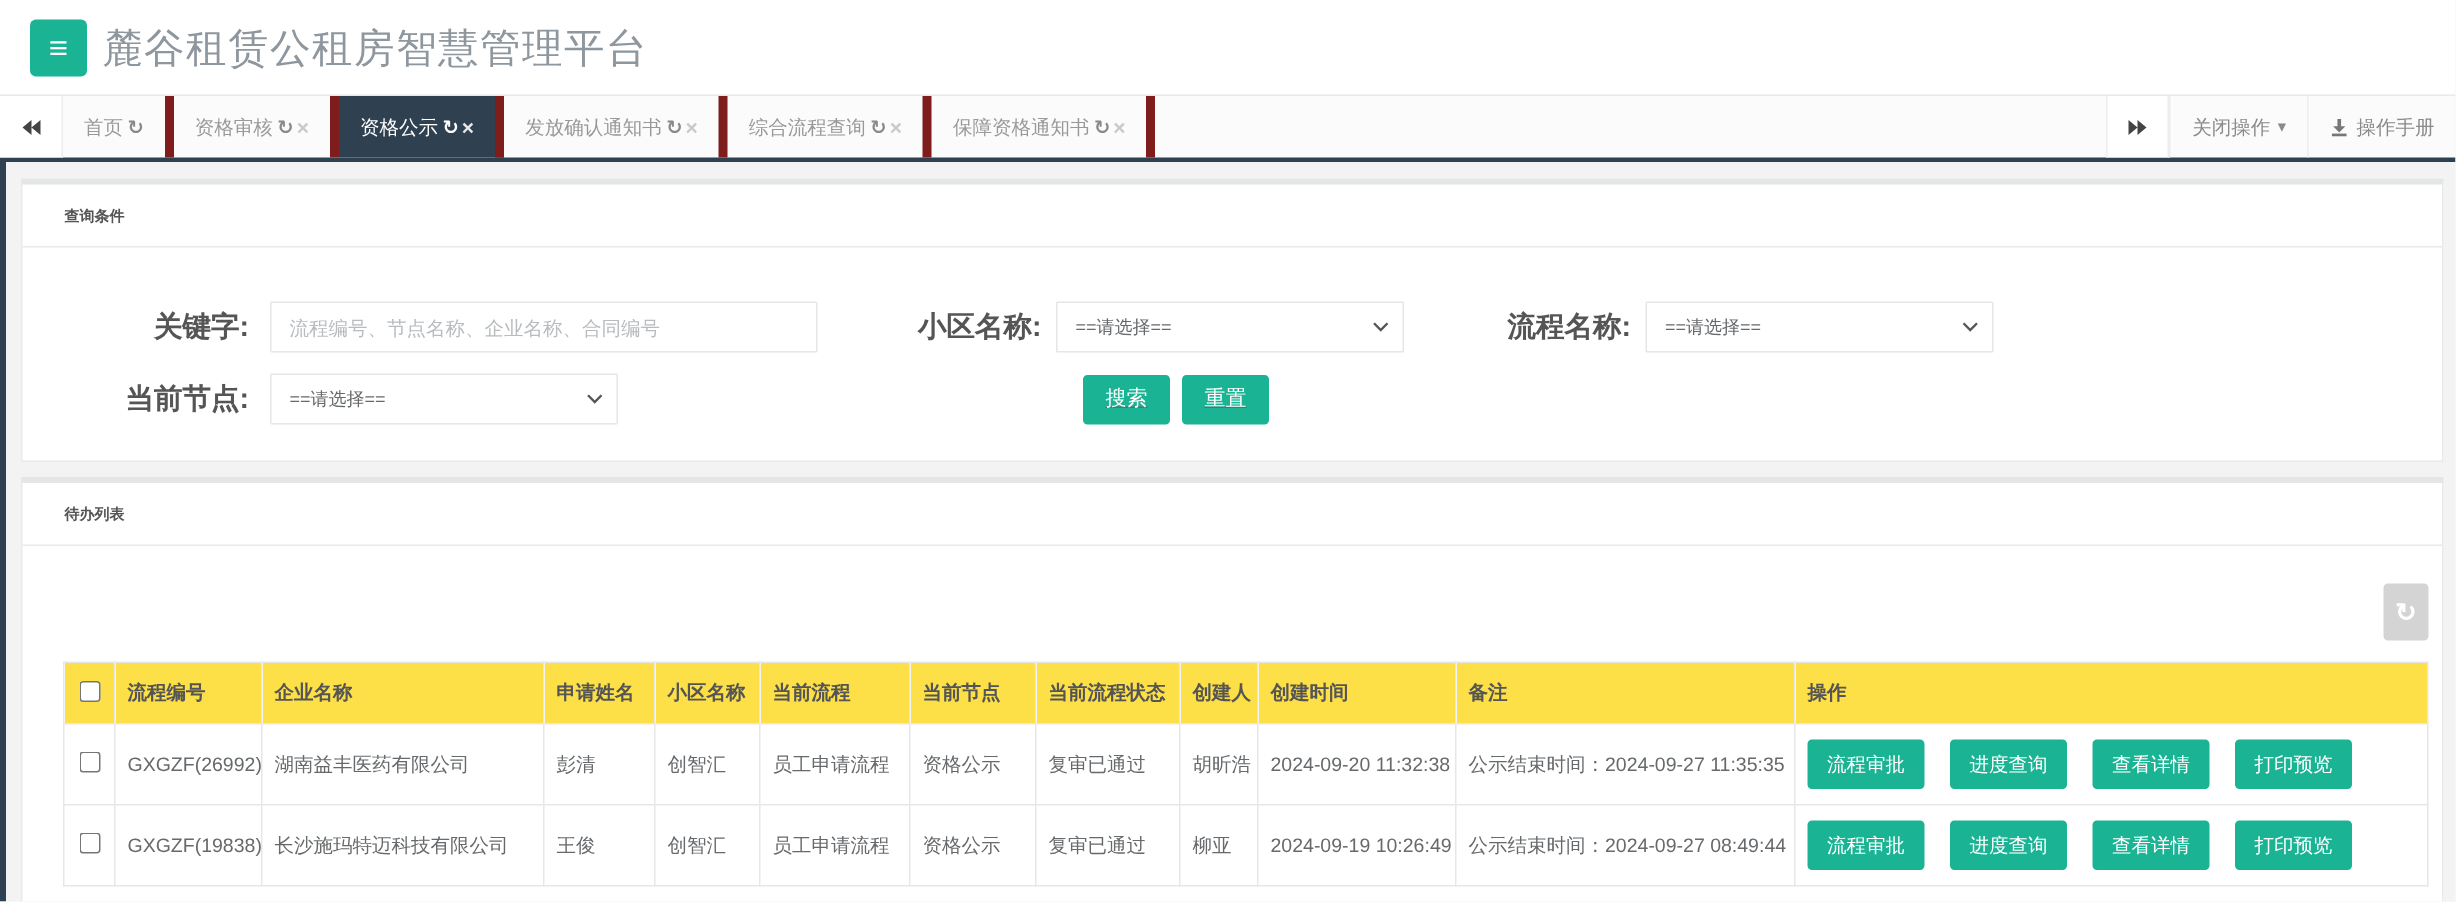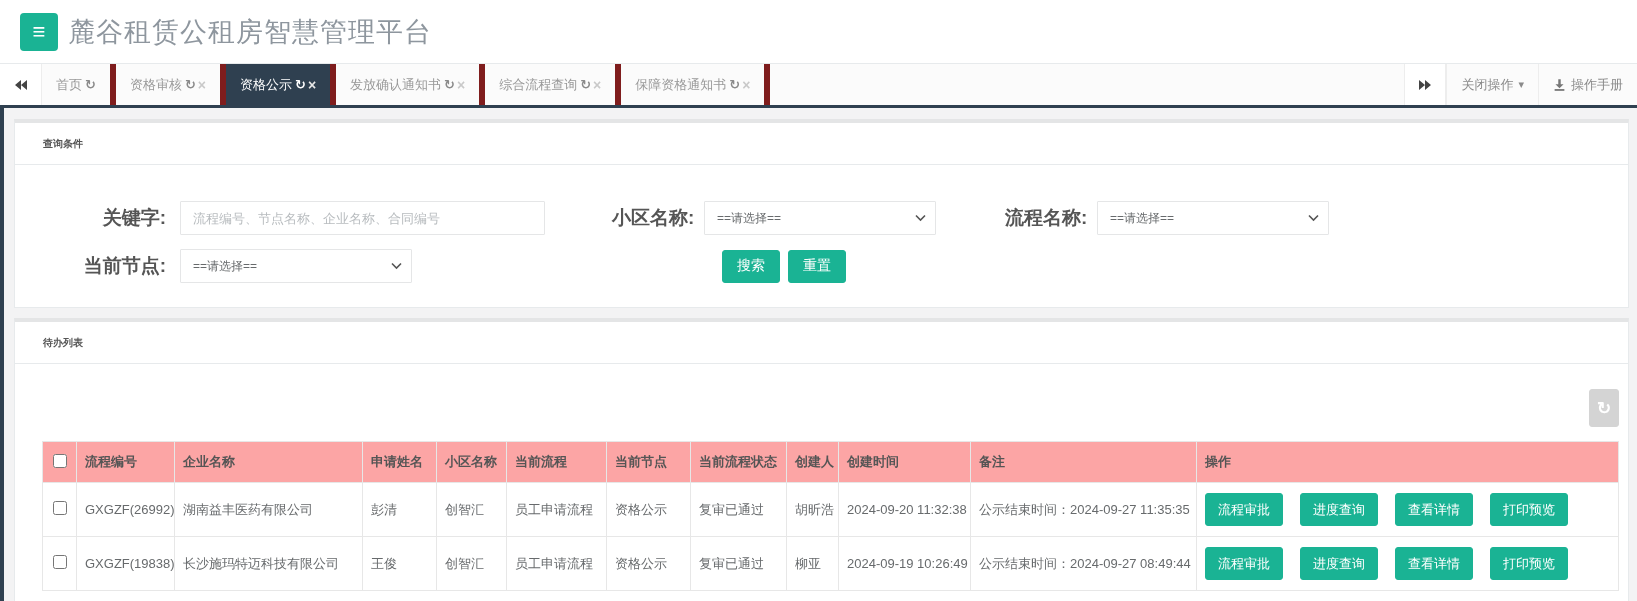--- a/index.html
+++ b/index.html
@@ -102,36 +102,36 @@
     position: absolute; right: 10px; top: 50%; transform: translateY(-50%);
     pointer-events: none; line-height: 0;
   }
   .gap-a { margin-left: 67px; }
   .gap-b { margin-left: 69px; }
   .btn-green {
     background: #1ab394; color: #fff; border: 1px solid #1ab394; border-radius: 3px;
     font-size: 14px; padding: 0 14px; height: 33px; cursor: pointer; font-family: inherit;
     white-space: nowrap;
   }
-  .search-btns { margin-left: 310px; display: flex; gap: 8px; }
+  .search-btns { margin-left: 310px; display: flex; gap: 8px; text-decoration: underline; }
 
   
   .todo-body { padding: 25px 9px 14px 27px; }
   .table-toolbar { display: flex; justify-content: flex-end; margin-bottom: 14px; }
   .btn-refresh {
     width: 30px; height: 38px; background: #d4d4d4; border: 1px solid #d4d4d4;
     border-radius: 3px; color: #fff; font-size: 17px; font-weight: 700; cursor: pointer;
     line-height: 1;
   }
   table.grid { border-collapse: collapse; width: 100%; table-layout: fixed; }
   .grid th, .grid td {
     border: 1px solid #e7e7e7; padding: 8px 8px; font-size: 13px;
     text-align: left; vertical-align: middle; overflow: hidden; white-space: nowrap;
   }
-  .grid th { background: #fca5a5; color: #555; font-weight: 700; padding: 11px 8px; }
+  .grid th { background: #fde047; color: #555; font-weight: 700; padding: 11px 8px; }
   .grid td { color: #676a6c; height: 54px; }
   .c-check { text-align: center !important; }
   .grid input[type="checkbox"] { width: 14px; height: 14px; cursor: pointer; }
   .row-actions { display: flex; gap: 17px; }
   .btn-action {
     background: #1ab394; color: #fff; border: 1px solid #1ab394; border-radius: 3px;
     font-size: 13px; padding: 0 12px; height: 33px; cursor: pointer; font-family: inherit;
     white-space: nowrap;
   }
   svg { display: block; }

